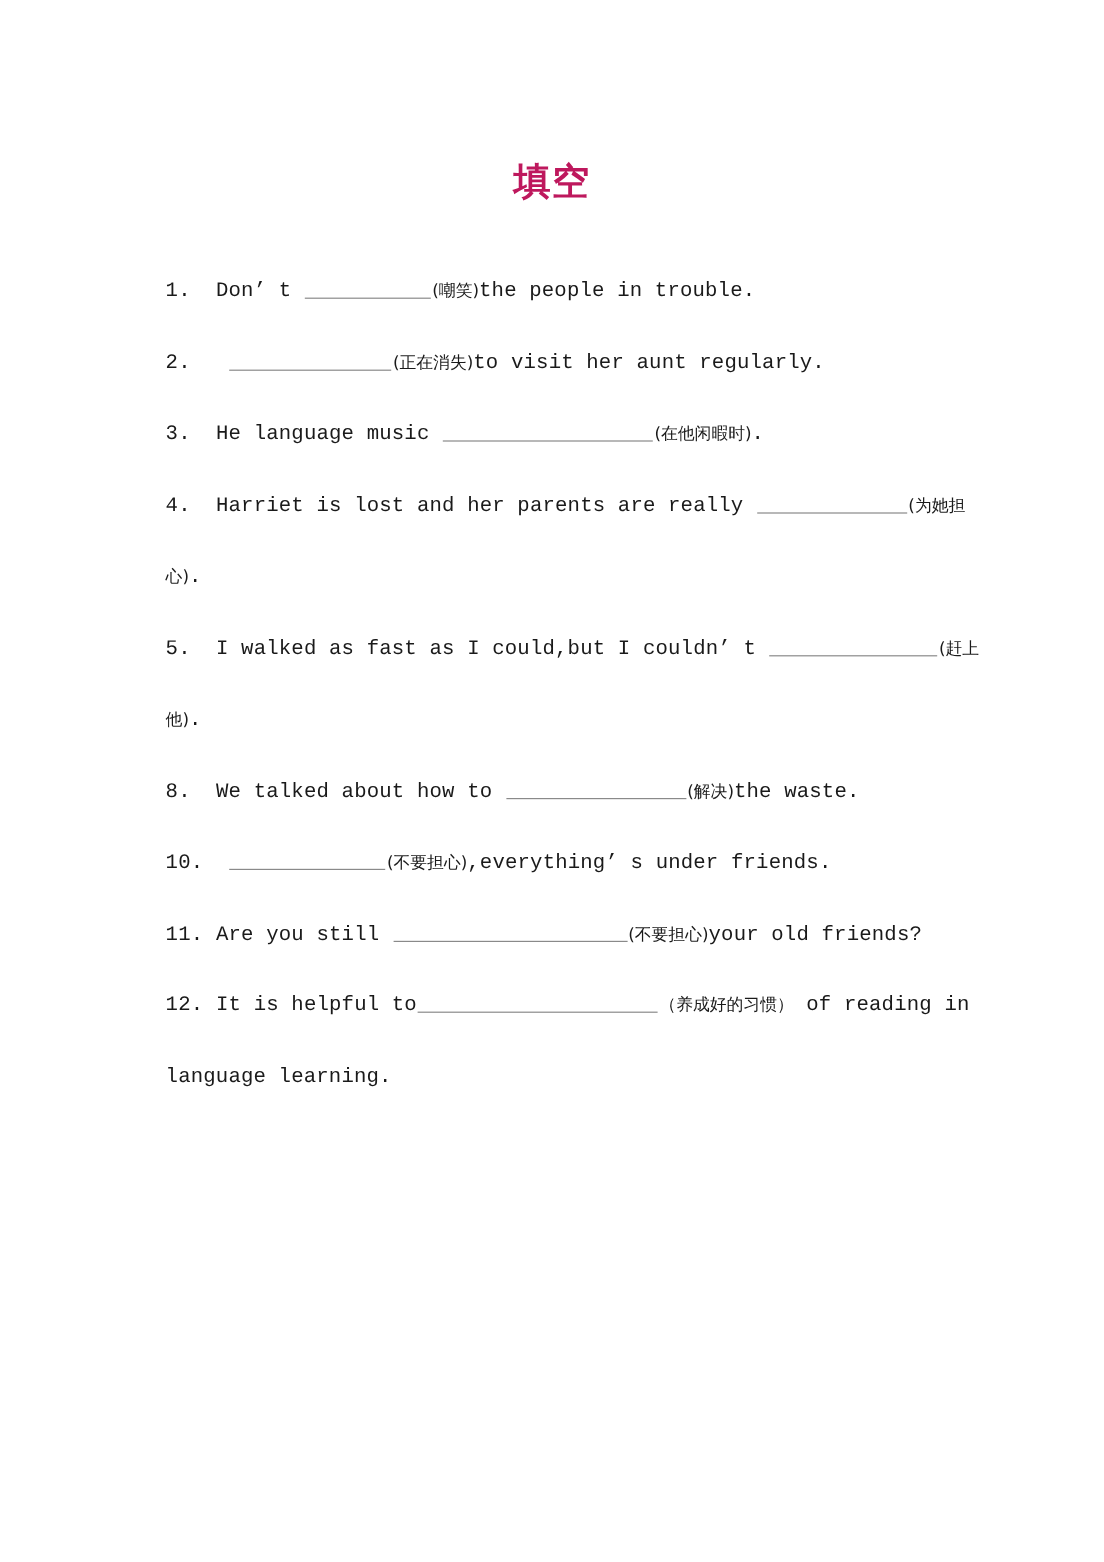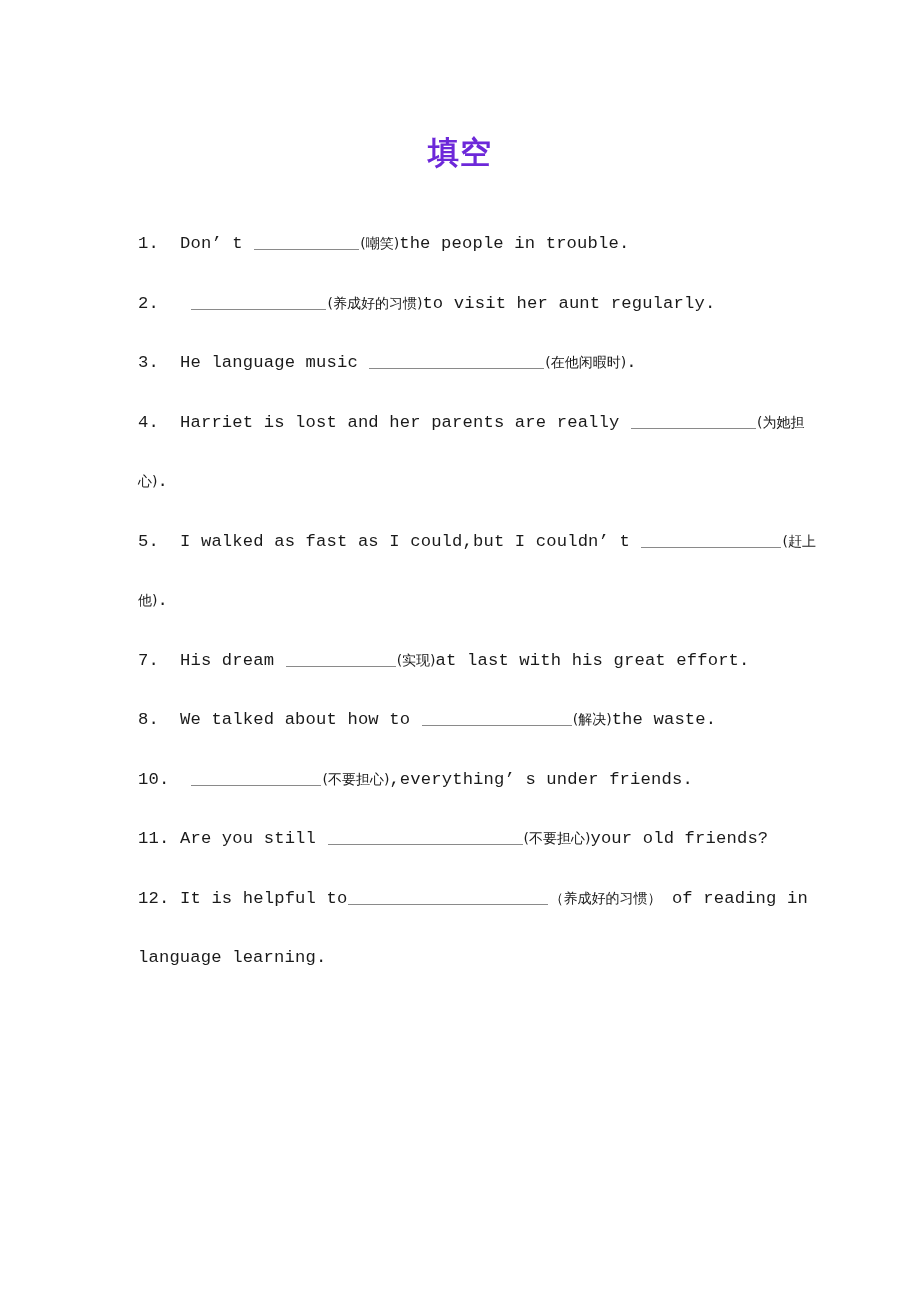--- a/index.html
+++ b/index.html
@@ -25,21 +25,21 @@
   .doc-title {
     position: absolute;
     left: 0;
     top: 134px;
     width: 920px;
     text-align: center;
     font-family: "DejaVu Sans", sans-serif;
     font-size: 31px;
     font-weight: 700;
     letter-spacing: 1px;
-    color: #6d28d9;
+    color: #be185d;
     line-height: 1.2;
   }
 
   .body-block {
     position: absolute;
     left: 138px;
     top: 214px;
     width: 690px;
   }
 
@@ -91,39 +91,36 @@
 
   <div class="doc-title">填空</div>
 
   <div class="body-block">
 
     <div class="item">
       <span class="lead">1.</span><span>Don’ t </span><span class="blank b-105"></span><span class="cn">(嘲笑)</span><span>the people in trouble.</span>
     </div>
 
     <div class="item">
-      <span class="lead">2.</span><span> </span><span class="blank b-135"></span><span class="cn">(养成好的习惯)</span><span>to visit her aunt regularly.</span>
+      <span class="lead">2.</span><span> </span><span class="blank b-135"></span><span class="cn">(正在消失)</span><span>to visit her aunt regularly.</span>
     </div>
 
     <div class="item">
       <span class="lead">3.</span><span>He language music  </span><span class="blank b-175"></span><span class="cn">(在他闲暇时)</span><span>.</span>
     </div>
 
     <div class="item">
       <span class="lead">4.</span><span>Harriet is lost and her parents are really </span><span class="blank b-125"></span><span class="cn">(为她担心)</span><span>.</span>
     </div>
 
     <div class="item">
       <span class="lead">5.</span><span>I walked as fast as I could,but I couldn’ t </span><span class="blank b-140"></span><span class="cn">(赶上他)</span><span>.</span>
     </div>
 
 
-    <div class="item">
-      <span class="lead">7.</span><span>His dream </span><span class="blank b-110"></span><span class="cn">(实现)</span><span>at last with his great effort.</span>
-    </div>
 
     <div class="item">
       <span class="lead">8.</span><span>We talked about how to </span><span class="blank b-150"></span><span class="cn">(解决)</span><span>the waste.</span>
     </div>
 
 
     <div class="item">
       <span class="lead">10.</span><span> </span><span class="blank b-130"></span><span class="cn">(不要担心)</span><span>,everything’ s under friends.</span>
     </div>
 

